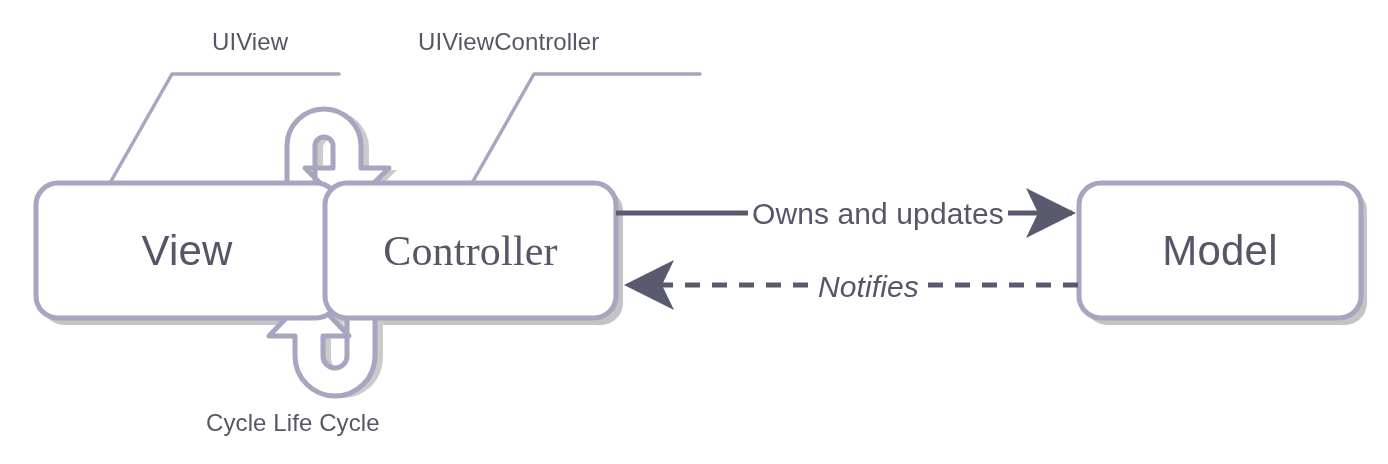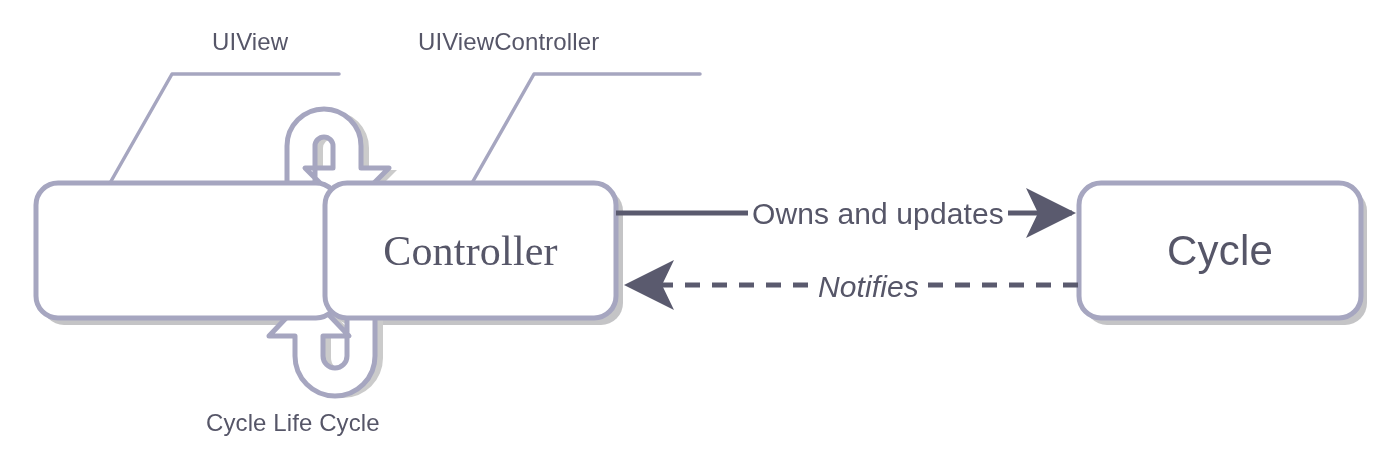--- a/index.html
+++ b/index.html
@@ -145,24 +145,25 @@
 
     <g>
       <path d="M 700 74 L 534 74 L 472 183" fill="none" stroke="#a6a6c0" stroke-width="3.5" stroke-linejoin="round" stroke-linecap="round"></path>
     </g>
 
     <line x1="616" y1="213" x2="1072" y2="213" stroke="#5a5a6e" stroke-width="5" marker-end="url(#arrowSolid)"></line>
 
     <line x1="1078" y1="285" x2="628" y2="285" stroke="#5a5a6e" stroke-width="5" stroke-dasharray="15 12" marker-end="url(#arrowDashed)"></line>
   </svg>
 
+  <div class="node-label" style="left:36px; top:183px; width:302px; height:135px;">View</div>
 
   <div class="node-label" style="left:325px; top:183px; width:291px; height:135px;font-family:Liberation Serif, serif;">Controller</div>
 
-  <div class="node-label" style="left:1079px; top:183px; width:282px; height:135px;">Cycle</div>
+  <div class="node-label" style="left:1079px; top:183px; width:282px; height:135px;">Model</div>
 
   <div class="annot" style="left:212px; top:28px;">UIView</div>
 
   <div class="annot" style="left:418px; top:28px;">UIViewController</div>
 
   <div class="annot" style="left:206px; top:409px;">Cycle Life Cycle</div>
 
   <div class="edge-label" style="left:714px; top:197px;">Owns and updates</div>
 
   <div class="edge-label" style="left:780px; top:270px;font-style:italic;">Notifies</div>

